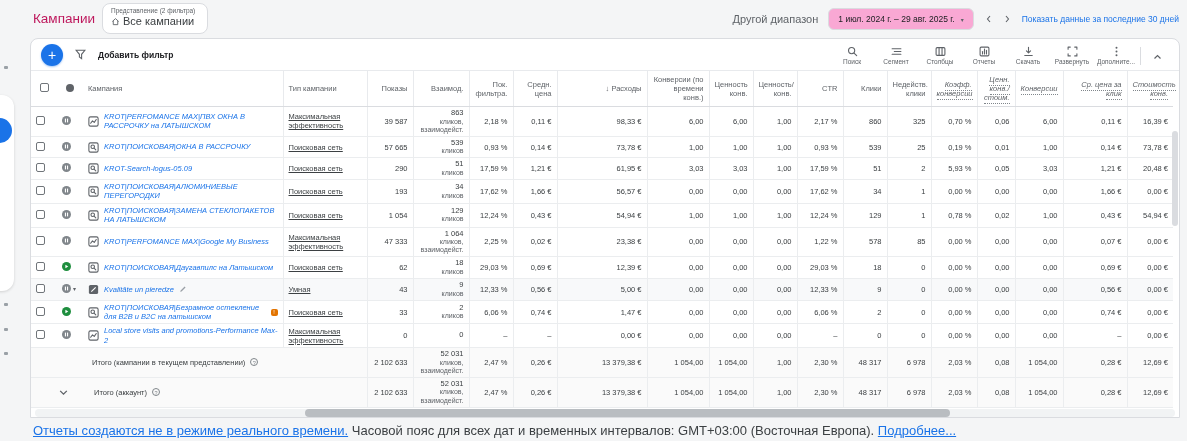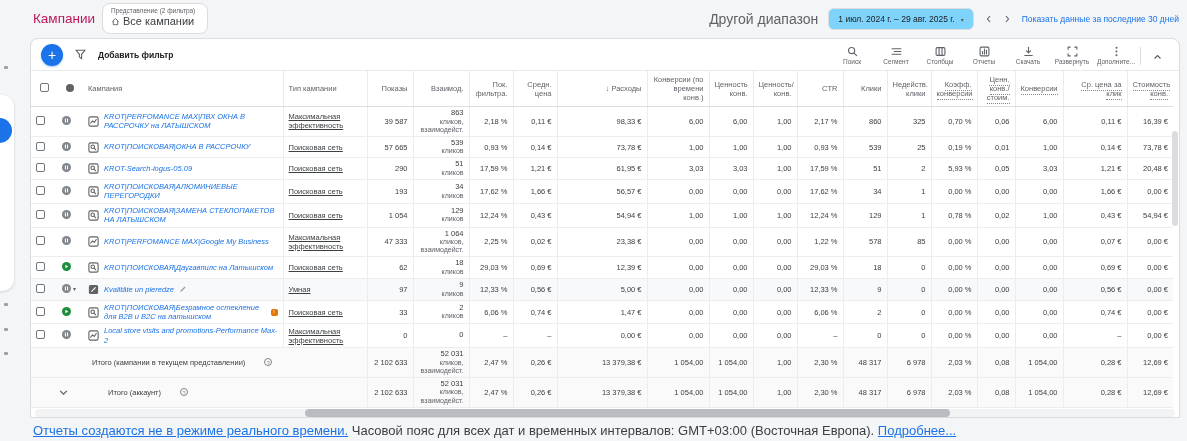--- a/index.html
+++ b/index.html
@@ -6,22 +6,22 @@
   html,body { width:1187px; height:441px; overflow:hidden; }
   body { font-family:"Liberation Sans","DejaVu Sans",sans-serif; background:#f4f5f6; color:#3c4043; position:relative; }
 
   
   .top-header { position:absolute; left:0; top:0; right:0; height:38px; }
   .page-title { position:absolute; left:33px; top:11px; font-size:13.5px; color:#be185d; }
   .view-chip { position:absolute; left:102px; top:3px; width:106px; height:31px; background:#fff; border:1px solid #dadce0; border-radius:8px; padding:3px 8px; cursor:pointer; }
   .view-chip .chip-cap { font-size:6.5px; color:#5f6368; }
   .view-chip .chip-val { display:flex; align-items:center; gap:3px; font-size:11px; color:#3c4043; margin-top:1px; }
   .hdr-right { position:absolute; right:8px; top:0; height:38px; display:flex; align-items:center; gap:10px; }
-  .range-label { font-size:14px; color:#5f6368; }
-  .date-select { display:flex; align-items:center; gap:6px; border:1px solid #dadce0; border-radius:6px; background:#7dd3fc; padding:5px 9px; font-size:8.5px; color:#202124; cursor:pointer;justify-content:flex-end; }
+  .range-label { font-size:11px; color:#5f6368; }
+  .date-select { display:flex; align-items:center; gap:6px; border:1px solid #dadce0; border-radius:6px; background:#f9a8d4; padding:5px 9px; font-size:8.5px; color:#202124; cursor:pointer;justify-content:flex-end; }
   .date-nav { display:flex; align-items:center; gap:8px; color:#5f6368; }
   .link { color:#1a73e8; font-size:8.5px; text-decoration:none; cursor:pointer; }
 
   
   .nav-sliver { position:absolute; left:-30px; top:95px; width:44px; height:196px; background:#fff; border-radius:12px; box-shadow:0 1px 3px rgba(0,0,0,.15); }
   .nav-blue-circle { position:absolute; left:-13px; top:118px; width:25px; height:25px; border-radius:50%; background:#1a73e8; }
   .nav-dot { position:absolute; left:4px; width:4px; height:3px; border-radius:1px; background:#9aa0a6; }
 
   
   .card { position:absolute; left:30px; top:38px; width:1150px; height:380px; background:#fff; border:1px solid #dadce0; border-radius:8px 8px 0 0; overflow:hidden; }
@@ -39,31 +39,31 @@
   .table-wrap { position:relative; }
   table { border-collapse:collapse; table-layout:fixed; width:1142px; }
   th,td { font-size:7.5px; padding:2px 5px; vertical-align:middle; }
   thead th { color:#5f6368; font-weight:normal; border-bottom:1px solid #dadce0; padding-top:4px; padding-bottom:4px; height:30px; }
   .num { text-align:right; }
   .left { text-align:left; }
   tbody td { border-bottom:1px solid #ebedef; color:#3c4043; }
   td.vline, th.vline { border-left:1px solid #ebedef; }
   thead th.vline { border-left:1px solid #e8eaed; }
   tr.hl td { background:#f8f9fa; }
-  .dotted { border-bottom:1px dotted #80868b; padding-bottom:1px; }
+  .dotted { border-bottom:1px dotted #80868b; padding-bottom:1px;font-style:italic; }
   .cb { display:inline-block; width:9px; height:9px; border:1px solid #70757a; border-radius:2px; background:#fff; cursor:pointer; }
   .status-header-dot { display:inline-block; width:8px; height:8px; border-radius:50%; background:#5f6368; }
   .campaign-cell { display:flex; align-items:center; gap:5px; }
   .campaign-name { color:#1a73e8; text-decoration:none; cursor:pointer; line-height:1.25;font-style:italic; }
   .sub { color:#5f6368; font-size:7px; line-height:1.15; display:block; }
   .val-line { line-height:1.15; display:block; }
   .type-cell { color:#3c4043; line-height:1.2;text-decoration:underline; }
   .totals td { background:#fafafa; color:#3c4043; }
   tr.totals-first td { border-top:1px solid #dadce0; }
-  .totals-label { display:flex; align-items:center; gap:19px; padding-left:56px; color:#3c4043; }
+  .totals-label { display:flex; align-items:center; gap:5px; padding-left:56px; color:#3c4043; }
   .help-circle { display:inline-block; width:8px; height:8px; border:1px solid #80868b; border-radius:50%; font-size:5.5px; line-height:8px; text-align:center; color:#80868b; cursor:pointer; }
   .warn-badge { display:inline-block; min-width:7px; height:7px; border-radius:2px; background:#e37400; color:#fff; font-size:5.5px; line-height:7px; text-align:center; padding:0 1px; }
   .caret-tiny { font-size:6px; color:#5f6368; }
 
   .vscroll-thumb { position:absolute; right:1px; top:60px; width:6px; height:95px; border-radius:3px; background:#dadce0; cursor:grab; }
 
   .hscroll { height:8px; margin:1px 4px; background:#f1f3f4; border-radius:4px; position:relative; }
   .hscroll .hthumb { position:absolute; left:270px; top:0; width:645px; height:8px; border-radius:4px; background:#b9bdc1; cursor:grab; }
 
   
@@ -567,21 +567,21 @@
                 </span>
                 <a class="campaign-name">Kvalitāte un pieredze</a>
                 <span>
                   <svg width="8" height="8" viewBox="0 0 10 10" fill="#9aa0a6">
                     <path d="M1.5 8.5 L2 6.8 L7 1.8 L8.2 3 L3.2 8 Z"></path>
                   </svg>
                 </span>
               </div>
             </td>
             <td class="left vline type-cell"><span>Умная</span></td>
-            <td class="num vline"><span>97</span></td>
+            <td class="num vline"><span>43</span></td>
             <td class="num vline">
               <span class="val-line">9</span>
               <span class="sub">кликов</span>
             </td>
             <td class="num vline"><span>12,33 %</span></td>
             <td class="num vline"><span>0,56 €</span></td>
             <td class="num vline"><span>5,00 €</span></td>
             <td class="num vline"><span>0,00</span></td>
             <td class="num vline"><span>0,00</span></td>
             <td class="num vline"><span>0,00</span></td>

